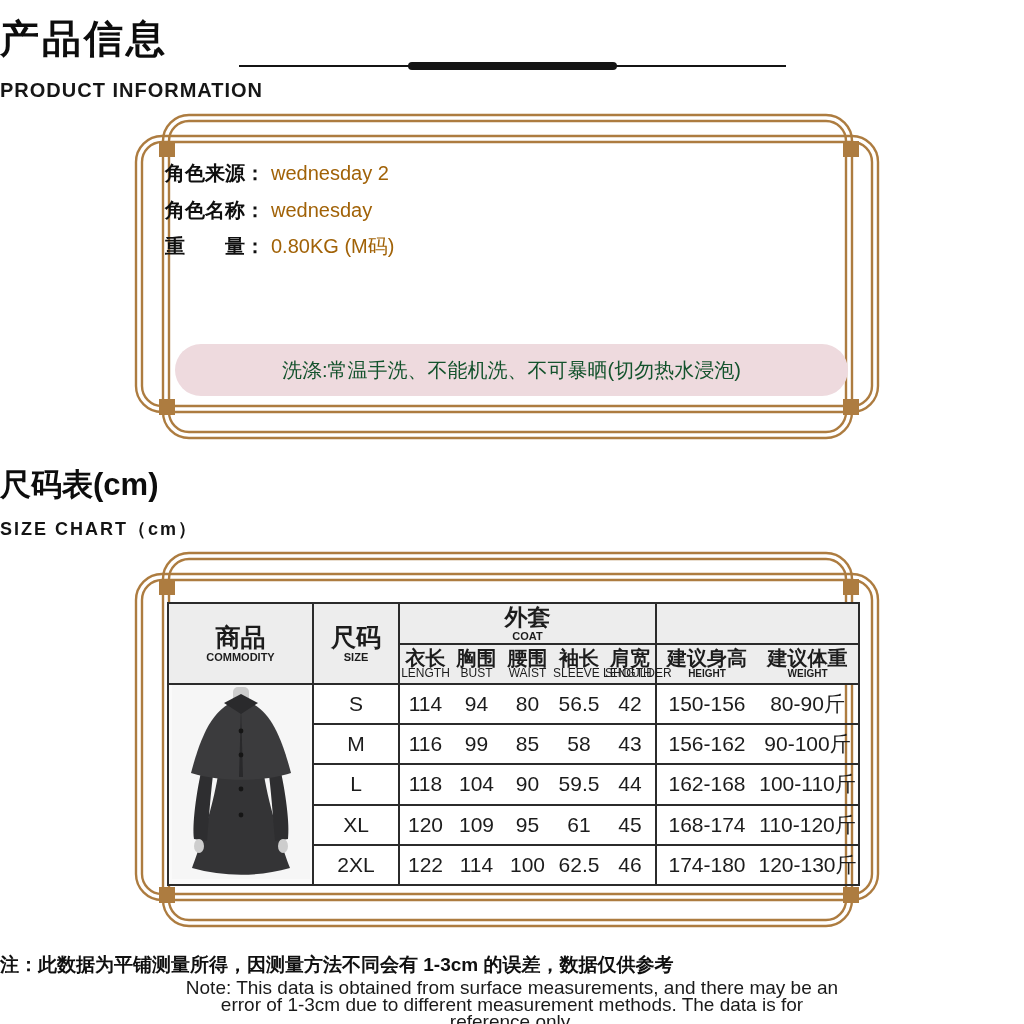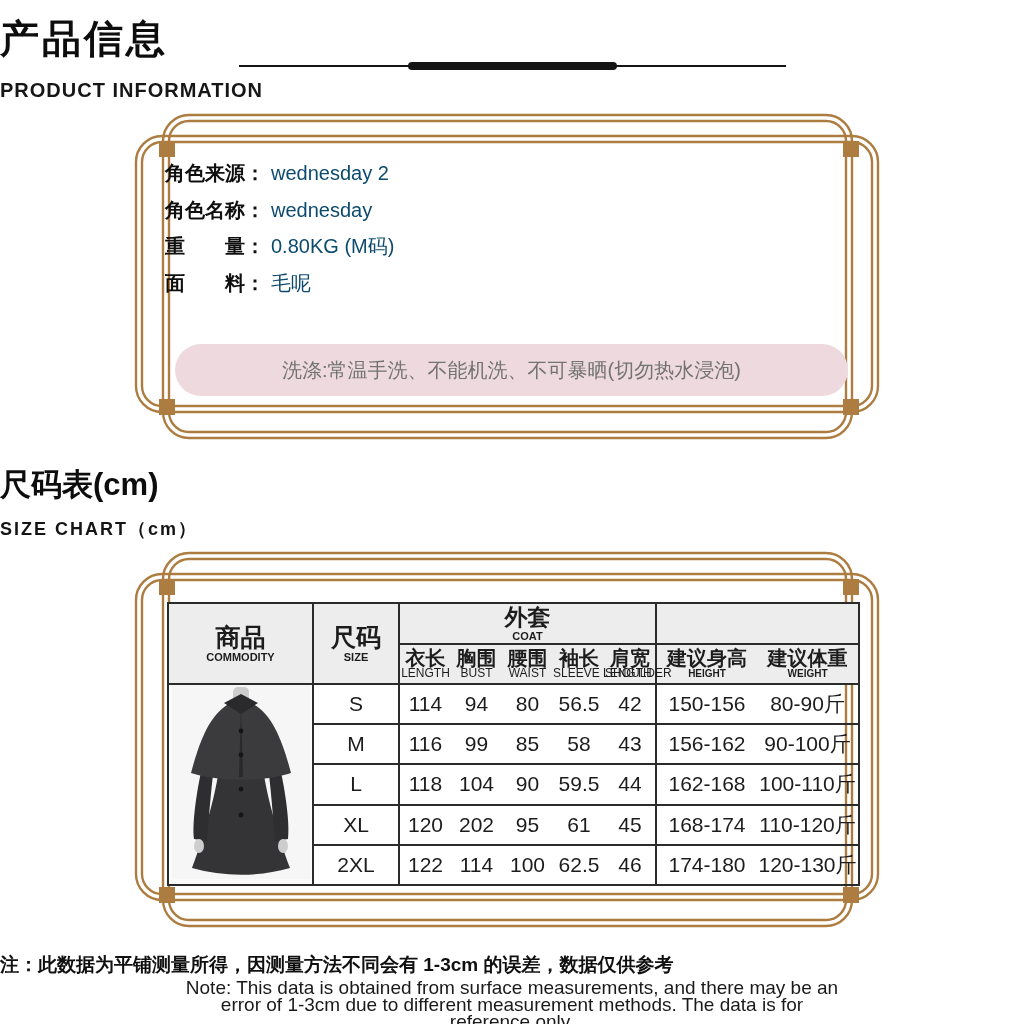--- a/index.html
+++ b/index.html
@@ -16,26 +16,26 @@
   .divider-thick{top:62px;left:408px;width:209px;height:8px;border-radius:5px;background:#141414;}
   .title-en{top:79px;font-size:20px;font-weight:600;letter-spacing:1px;color:#161616;}
 
   
   .frame-box{pointer-events:none;}
 
   
   .fields{left:165px;top:160px;}
   .field-row{height:27px;margin-bottom:9.5px;font-size:20px;white-space:nowrap;}
   .field-label{font-weight:700;color:#0f0f0f;}
-  .field-value{font-weight:400;color:#0c4a6e;margin-left:6px;}
+  .field-value{font-weight:400;color:#a16207;margin-left:6px;}
   .washing{
     left:175px;top:344px;width:673px;height:52px;border-radius:26px;
     display:flex;flex-direction:column;justify-content:center;align-items:center;
   }
-  .washing-cn{font-size:20px;color:#737373;line-height:24px;}
+  .washing-cn{font-size:20px;color:#14532d;line-height:24px;}
   .washing-en{font-size:12.5px;color:#1c1c1c;line-height:16px;margin-top:1px;}
 
   
   .size-title-cn{top:464px;font-size:31px;font-weight:700;color:#0d0d0d;}
   .size-title-en{top:517px;font-size:18px;font-weight:600;letter-spacing:2px;color:#141414;}
 
   
   .size-table{
     position:absolute;left:167px;top:602px;width:691px;border-collapse:collapse;
     table-layout:fixed;text-align:center;color:#1c1c1c;
@@ -91,23 +91,20 @@
 
   <div class="abs fields">
     <div class="field-row">
       <span class="field-label">角色来源：</span><span class="field-value">wednesday 2</span>
     </div>
     <div class="field-row">
       <span class="field-label">角色名称：</span><span class="field-value">wednesday</span>
     </div>
     <div class="field-row">
       <span class="field-label">重　　量：</span><span class="field-value">0.80KG (M码)</span>
-    </div>
-    <div class="field-row">
-      <span class="field-label">面　　料：</span><span class="field-value">毛呢</span>
     </div>
   </div>
 
   <div class="abs washing" style="background:#eedade;">
     <div class="washing-cn">洗涤:常温手洗、不能机洗、不可暴晒(切勿热水浸泡)</div>
   </div>
 
   <div class="abs center size-title-cn">尺码表(cm)</div>
   <div class="abs center size-title-en">SIZE CHART（cm）</div>
 
@@ -231,21 +228,21 @@
       <td>104</td>
       <td>90</td>
       <td>59.5</td>
       <td>44</td>
       <td class="vl">162-168</td>
       <td>100-110斤</td>
     </tr>
     <tr class="data-row">
       <td class="vl size-cell">XL</td>
       <td class="vl">120</td>
-      <td>202</td>
+      <td>109</td>
       <td>95</td>
       <td>61</td>
       <td>45</td>
       <td class="vl">168-174</td>
       <td>110-120斤</td>
     </tr>
     <tr class="data-row">
       <td class="vl size-cell">2XL</td>
       <td class="vl">122</td>
       <td>114</td>

